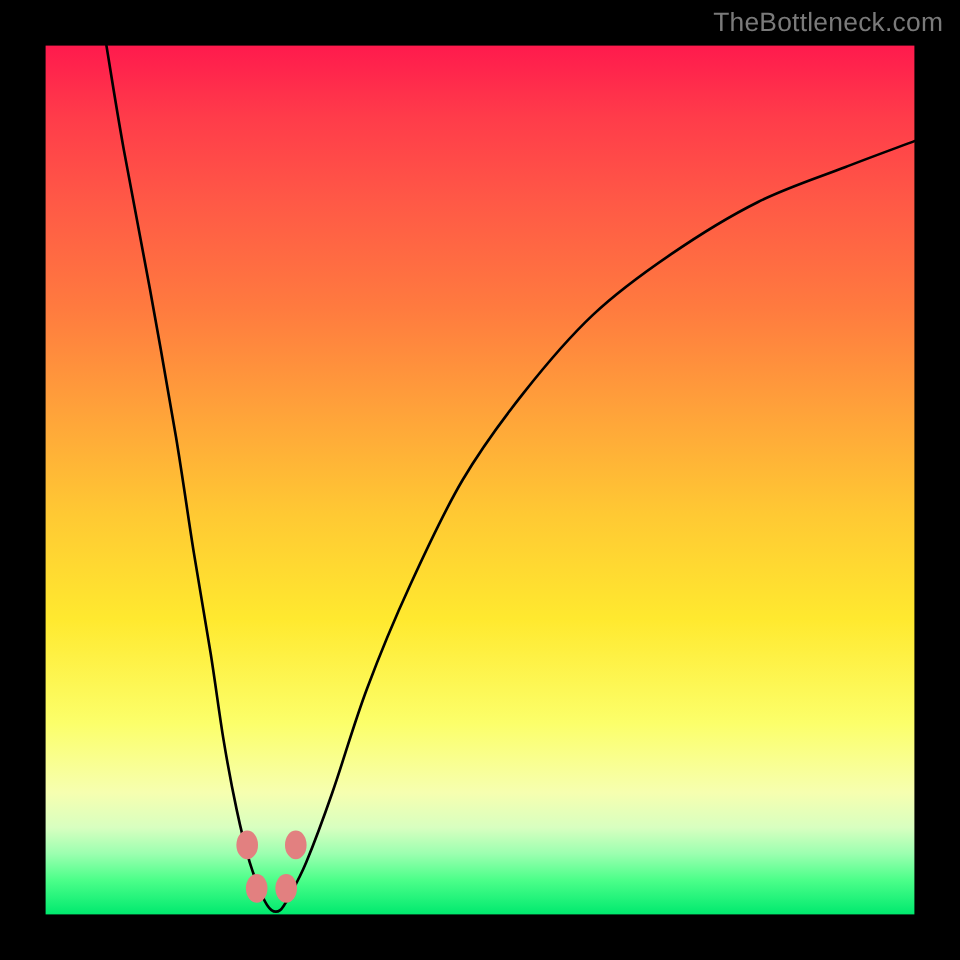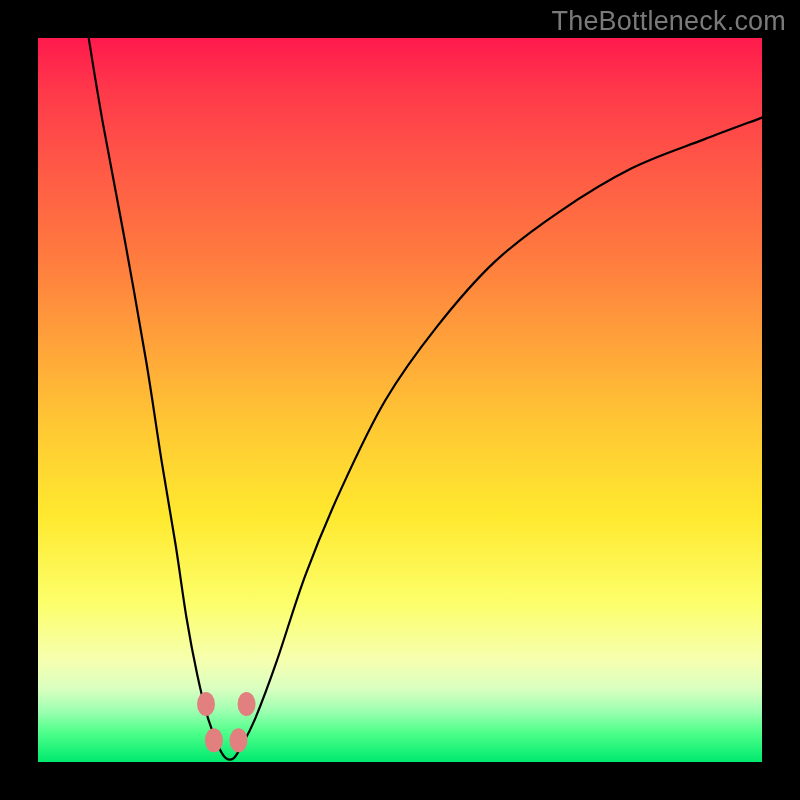--- a/index.html
+++ b/index.html
@@ -41,21 +41,21 @@
       #9cffb0 93%,
       #4dff8a 96%,
       #00e96e 100%
     );
   }
   .watermark {
     position: absolute;
     top: 6px;
     right: 14px;
     color: #7a7a7a;
-    font-size: 27px;
+    font-size: 22px;
     font-weight: 500;
     letter-spacing: 0.2px;
   }
   svg.curve {
     position: absolute;
     left: 0;
     top: 0;
     width: 724px;
     height: 724px;
     overflow: visible;

